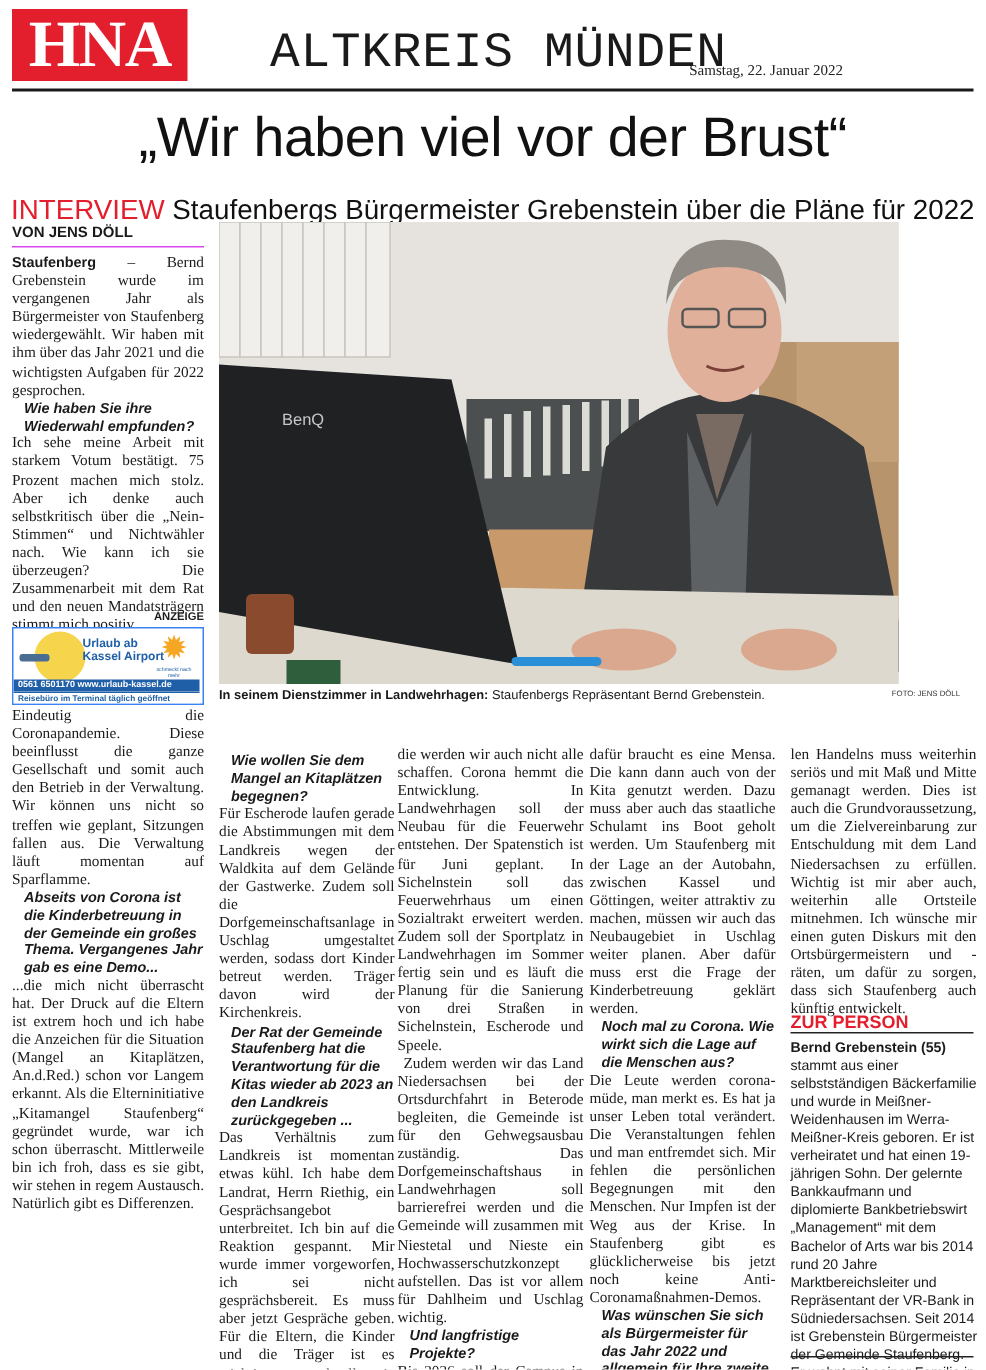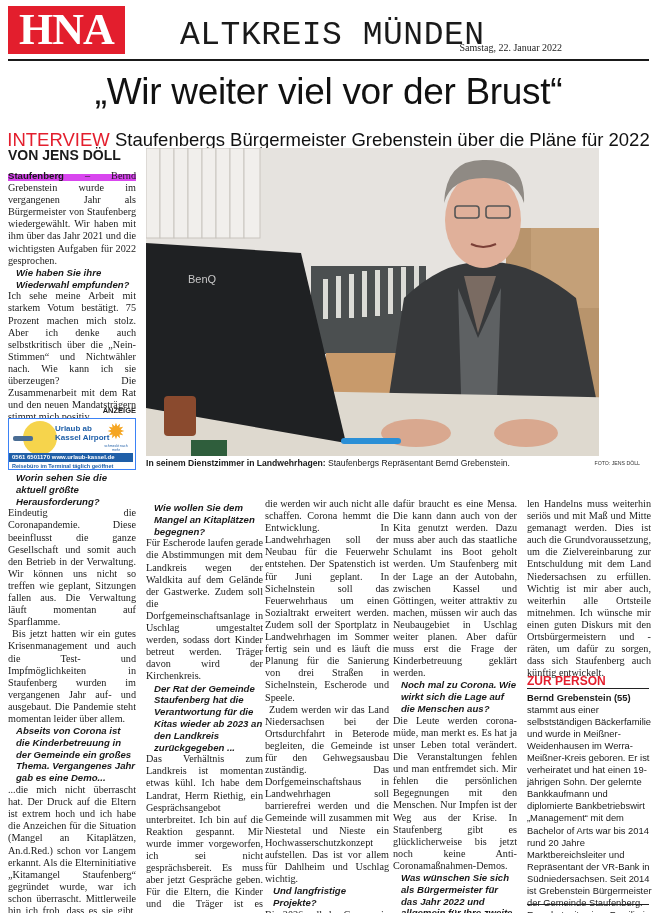--- a/index.html
+++ b/index.html
@@ -15,21 +15,21 @@
   .issue-date { position: absolute; right: 20px; top: 42px; font-size: 10px; font-family: "Liberation Serif", serif; color: #222; }
   .rule-top { position: absolute; left: 8px; top: 59px; width: 641px; height: 2px; background: #1a1a1a; }
 
   .headline { position: absolute; left: 0; top: 70px; width: 657px; text-align: center;
           font-family: "Liberation Sans", sans-serif; font-size: 37px; line-height: 44px; font-weight: normal; color: #111; letter-spacing: -0.3px; }
   .subhead { position: absolute; left: 0; top: 128px; width: 657px; text-align: center;
           font-family: "Liberation Sans", sans-serif; font-size: 18.5px; line-height: 24px; color: #111; }
   .subhead .kicker { color: #e31e2d; }
 
   .byline { position: absolute; left: 8px; top: 150px; width: 128px; font-family: "Liberation Sans", sans-serif;
-          font-weight: bold; font-size: 14px; line-height: 11px; padding-bottom: 13px; border-bottom: 7px solid #d946ef; }
+          font-weight: bold; font-size: 10px; line-height: 11px; padding-bottom: 3px; border-bottom: 1px solid #d946ef; }
 
   .col { position: absolute; font-family: "Liberation Serif", serif; font-size: 10.2px; line-height: 12.1px; text-align: justify; hyphens: manual; }
   .col p { margin: 0; }
   .col p.ind { text-indent: 4px; }
   .q { font-family: "Liberation Sans", sans-serif; font-style: italic; font-weight: bold; font-size: 9.6px; line-height: 11.8px;
        padding-left: 8px; text-align: left; margin-top: 10px; }
   .lead { font-weight: bold; font-family: "Liberation Sans", sans-serif; font-size: 9.6px; }
 
   .photo { position: absolute; left: 146px; top: 148px; width: 453px; height: 308px; overflow: hidden; background: #d9d6d1; }
   .caption { position: absolute; left: 146px; top: 457px; width: 494px; font-family: "Liberation Sans", sans-serif; font-size: 8.6px; line-height: 12px; }
@@ -56,21 +56,21 @@
 </head>
 <body>
 
 <div class="masthead">
   <div class="logo">HNA</div>
   <div class="section-title">ALTKREIS MÜNDEN</div>
   <div class="issue-date">Samstag, 22. Januar 2022</div>
   <div class="rule-top"></div>
 </div>
 
-<h1 class="headline">„Wir weiter viel vor der Brust“</h1>
+<h1 class="headline">„Wir haben viel vor der Brust“</h1>
 <div class="subhead">
   <span class="kicker">INTERVIEW</span><span> Staufenbergs Bürgermeister Grebenstein über die Pläne für 2022</span>
 </div>
 
 <div class="byline">VON JENS DÖLL</div>
 
 <div class="col" style="left:8px; top:170px; width:128px;">
   <p><span class="lead">Staufenberg</span><span> – Bernd Grebenstein wurde im vergangenen Jahr als Bürgermeister von Staufenberg wiedergewählt. Wir haben mit ihm über das Jahr 2021 und die wichtigsten Aufgaben für 2022 gesprochen.</span></p>
   <p class="q">Wie haben Sie ihre Wiederwahl empfunden?</p>
   <p>Ich sehe meine Arbeit mit starkem Votum bestätigt. 75 Prozent machen mich stolz. Aber ich denke auch selbstkritisch über die „Nein-Stimmen“ und Nichtwähler nach. Wie kann ich sie überzeugen? Die Zusammenarbeit mit dem Rat und den neuen Mandatsträgern stimmt mich positiv.</p>
@@ -81,23 +81,21 @@
   <div class="ad-sun"></div>
   <div class="ad-plane"></div>
   <div class="ad-text1"><span>Urlaub ab</span><br><span>Kassel Airport</span></div>
   <div class="ad-star">✹</div>
   <div class="ad-small">schmeckt nach mehr</div>
   <div class="ad-bar1">0561 6501170  www.urlaub-kassel.de</div>
   <div class="ad-bar2">Reisebüro im Terminal täglich geöffnet</div>
 </div>
 
 <div class="col" style="left:8px; top:472px; width:128px;">
-  <p class="q" style="margin-top:0">Worin sehen Sie die aktuell größte Herausforderung?</p>
   <p>Eindeutig die Coronapandemie. Diese beeinflusst die ganze Gesellschaft und somit auch den Betrieb in der Verwaltung. Wir können uns nicht so treffen wie geplant, Sitzungen fallen aus. Die Verwaltung läuft momentan auf Sparflamme.</p>
-  <p class="ind">Bis jetzt hatten wir ein gutes Krisenmanagement und auch die Test- und Impfmöglichkeiten in Staufenberg wurden im vergangenen Jahr auf- und ausgebaut. Die Pandemie steht momentan leider über allem.</p>
   <p class="q">Abseits von Corona ist die Kinderbetreuung in der Gemeinde ein großes Thema. Vergangenes Jahr gab es eine Demo...</p>
   <p>...die mich nicht überrascht hat. Der Druck auf die Eltern ist extrem hoch und ich habe die Anzeichen für die Situation (Mangel an Kitaplätzen, An.d.Red.) schon vor Langem erkannt. Als die Elterninitiative „Kitamangel Staufenberg“ gegründet wurde, war ich schon überrascht. Mittlerweile bin ich froh, dass es sie gibt, wir stehen in regem Austausch. Natürlich gibt es Differenzen.</p>
 </div>
 
 <div class="photo">
   <svg width="494" height="308" viewBox="0 0 494 308">
     <rect x="0" y="0" width="494" height="308" fill="#e6e3df"></rect>
     <g fill="#f1efec" stroke="#c9c5bf" stroke-width="1">
       <rect x="0" y="0" width="14" height="90"></rect>
         <rect x="14" y="0" width="14" height="90"></rect>

